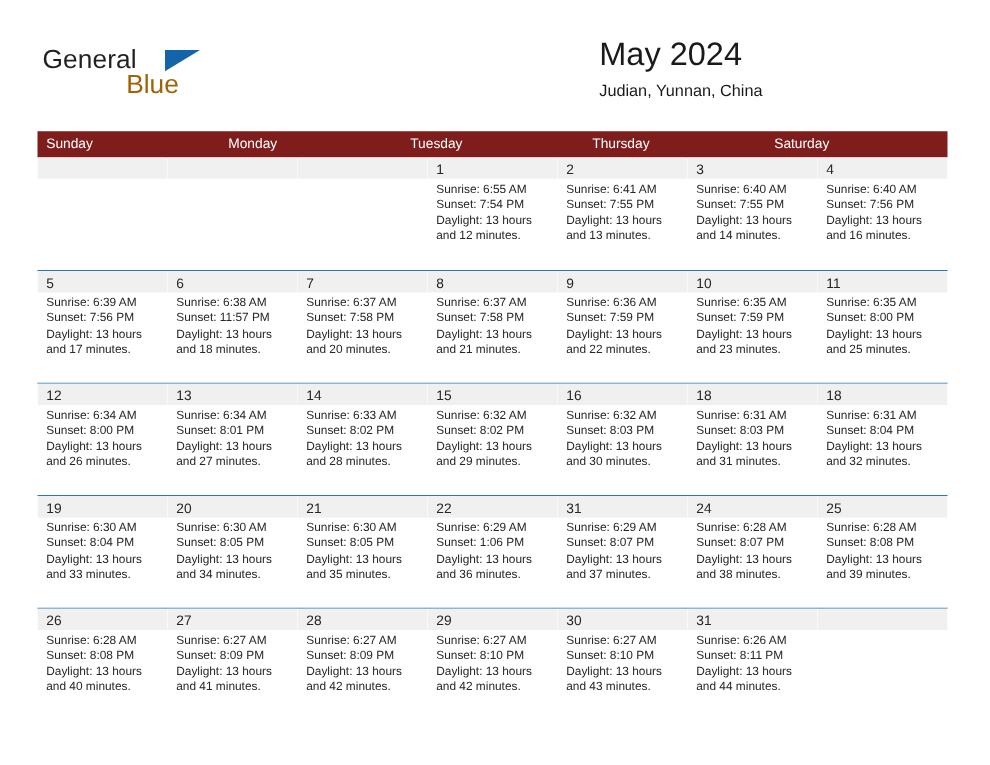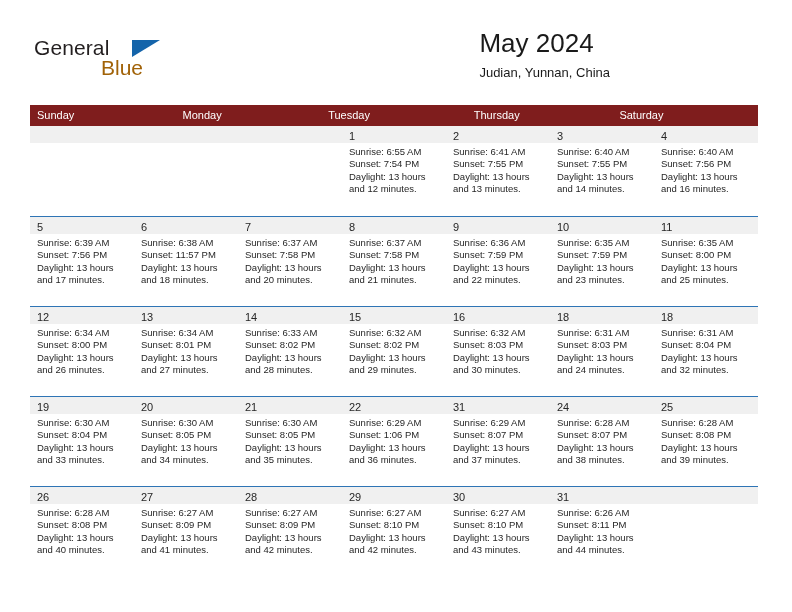--- a/index.html
+++ b/index.html
@@ -331,21 +331,21 @@
               <div>Daylight: 13 hours</div>
               <div>and 30 minutes.</div>
             </div>
           </div>
           <div class="daycell">
             <div class="datestrip"><span class="daynum">18</span></div>
             <div class="details">
               <div>Sunrise: 6:31 AM</div>
               <div>Sunset: 8:03 PM</div>
               <div>Daylight: 13 hours</div>
-              <div>and 24 minutes.</div>
+              <div>and 31 minutes.</div>
             </div>
           </div>
           <div class="daycell">
             <div class="datestrip"><span class="daynum">18</span></div>
             <div class="details">
               <div>Sunrise: 6:31 AM</div>
               <div>Sunset: 8:04 PM</div>
               <div>Daylight: 13 hours</div>
               <div>and 32 minutes.</div>
             </div>

